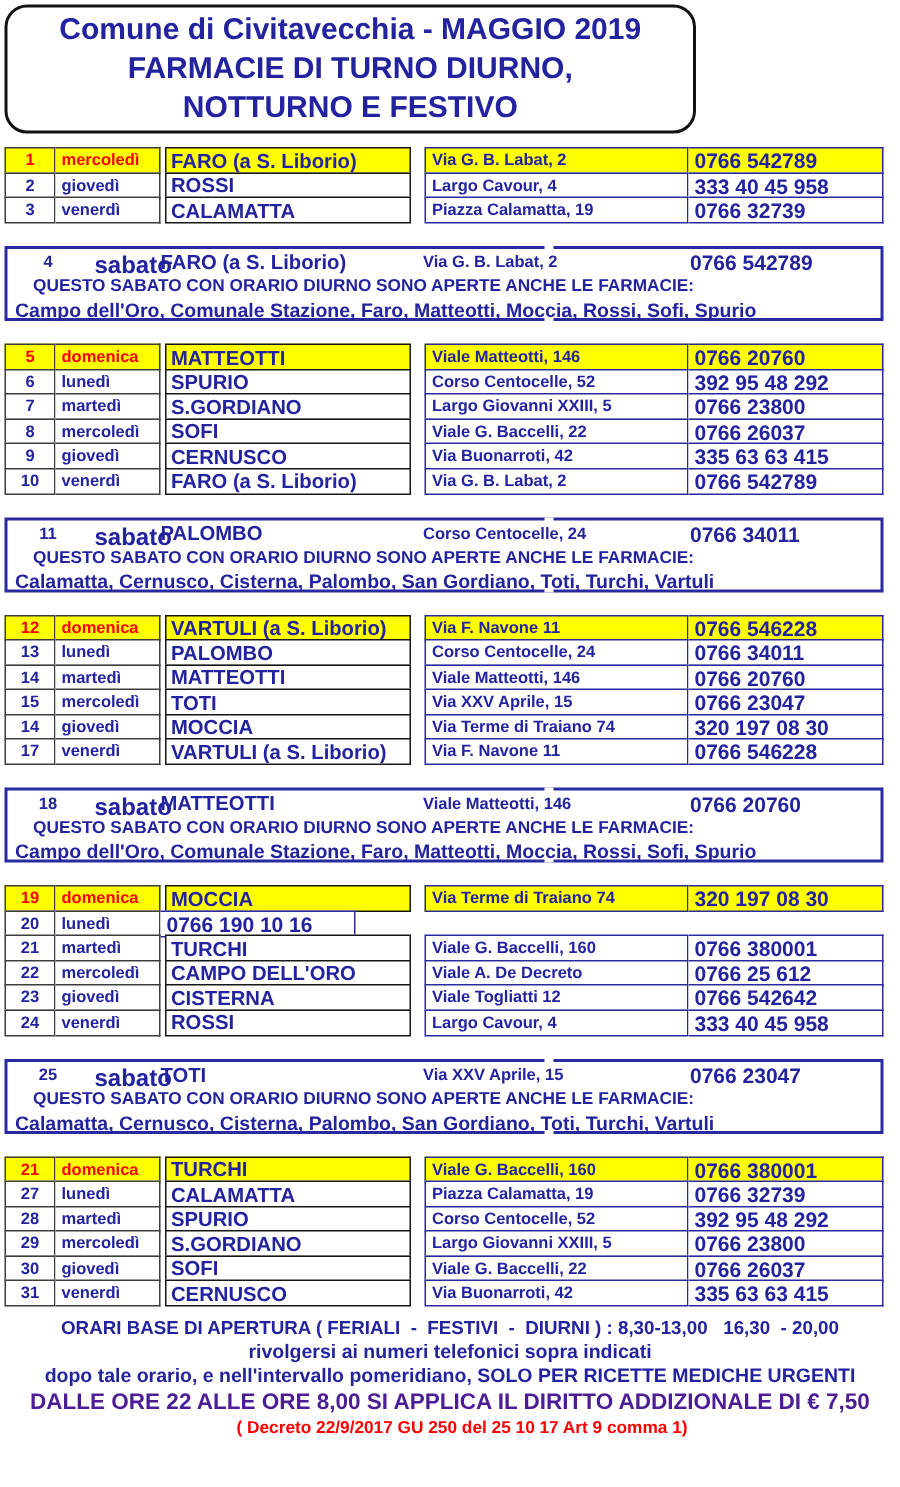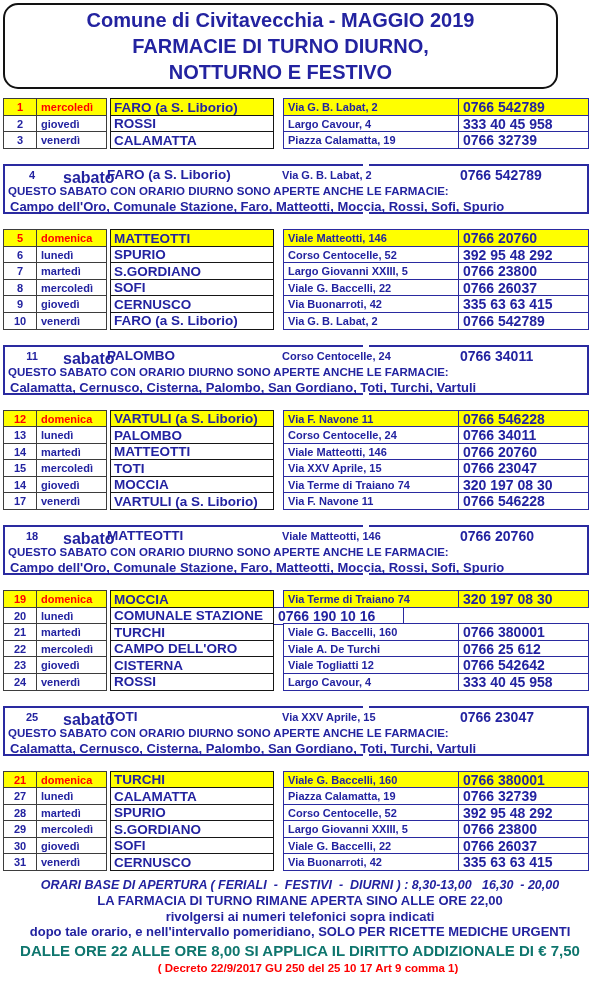--- a/index.html
+++ b/index.html
@@ -5,21 +5,21 @@
   * { box-sizing: border-box; margin: 0; padding: 0; }
   html, body { width: 600px; height: 991px; }
   body {
     background: #ffffff;
     font-family: "Liberation Sans", sans-serif;
     font-weight: 700;
     color: #2323a0;
     overflow: hidden;
   }
   .header-box {
-    width: 555px;
+    width: 461px;
     margin: 3px 0 0 3px;
     height: 86px;
     border: 2.5px solid #121212;
     border-radius: 15px;
     display: flex;
     flex-direction: column;
     justify-content: center;
     text-align: center;
   }
   .header-line { font-size: 20px; line-height: 26px; color: #2323a0; white-space: pre; }
@@ -53,28 +53,28 @@
     background: #ffffff; z-index: 1;
   }
   .sat-inner { position: relative; z-index: 2; height: 100%; }
   .sat-info { position: relative; height: 16px; margin-top: 1px; }
   .sat-info span { position: absolute; white-space: nowrap; color: #2323a0; }
   .si-num   { left: 12px; width: 30px; text-align: center; font-size: 11px; top: 2px; }
   .si-dow   { left: 58px; font-size: 16px; top: 2px; }
   .si-name  { left: 102px; font-size: 13.5px; top: 0; }
   .si-addr  { left: 277px; font-size: 11px; top: 2px; }
   .si-phone { left: 455px; font-size: 14px; top: 0; }
-  .sat-note { font-size: 11.5px; padding-left: 3px; margin-top: 2px; white-space: nowrap; }
+  .sat-note { font-size: 11.5px; padding-left: 17px; margin-top: 2px; white-space: nowrap; }
   .sat-list { font-size: 13px; padding-left: 5px; margin-top: 2px; white-space: nowrap; }
 
   
   .footer { text-align: center; margin-top: 6px; }
   .f-line  { font-size: 13px; line-height: 15.5px; color: #2323a0; white-space: pre; }
-  .f-line.orari { font-size: 12.5px; line-height: 16px; font-style: italic; }
-  .f-alert { font-size: 15px; line-height: 21px; color: #0f766e; white-space: pre; }
+  .f-line.orari { font-size: 12.5px; line-height: 16px; }
+  .f-alert { font-size: 15px; line-height: 21px; color: #4c1d95; white-space: pre; }
   .f-decree{ font-size: 11.5px; line-height: 15px; color: #fe0000; white-space: pre; margin-left: 16px; }
 </style>
 </head>
 <body>
 
 <div class="header-box">
   <div class="header-line">Comune di Civitavecchia - MAGGIO 2019</div>
   <div class="header-line">FARMACIE DI TURNO DIURNO,</div>
   <div class="header-line">NOTTURNO E FESTIVO</div>
 </div>
@@ -237,35 +237,34 @@
       <div class="day-row hl">
         <div class="cell c-num">19</div>
         <div class="cell c-dow">domenica</div>
         <div class="cell c-name">MOCCIA</div>
         <div class="cell c-addr">Via Terme di Traiano 74</div>
         <div class="cell c-phone">320 197 08 30</div>
       </div>
       <div class="day-row">
         <div class="cell c-num">20</div>
         <div class="cell c-dow">lunedì</div>
-        <div class="cell c-name">COMUNALE STAZIONE</div>
         <div class="cell c-phone">0766 190 10 16</div>
       </div>
       <div class="day-row">
         <div class="cell c-num">21</div>
         <div class="cell c-dow">martedì</div>
         <div class="cell c-name">TURCHI</div>
         <div class="cell c-addr">Viale G. Baccelli, 160</div>
         <div class="cell c-phone">0766 380001</div>
       </div>
       <div class="day-row">
         <div class="cell c-num">22</div>
         <div class="cell c-dow">mercoledì</div>
         <div class="cell c-name">CAMPO DELL'ORO</div>
-        <div class="cell c-addr">Viale A. De Turchi</div>
+        <div class="cell c-addr">Viale A. De Decreto</div>
         <div class="cell c-phone">0766 25 612</div>
       </div>
       <div class="day-row">
         <div class="cell c-num">23</div>
         <div class="cell c-dow">giovedì</div>
         <div class="cell c-name">CISTERNA</div>
         <div class="cell c-addr">Viale Togliatti 12</div>
         <div class="cell c-phone">0766 542642</div>
       </div>
       <div class="day-row">
@@ -331,18 +330,17 @@
         <div class="cell c-dow">venerdì</div>
         <div class="cell c-name">CERNUSCO</div>
         <div class="cell c-addr">Via Buonarroti, 42</div>
         <div class="cell c-phone">335 63 63 415</div>
       </div>
     </div>
   </div>
 
 <div class="footer">
   <div class="f-line orari">ORARI BASE DI APERTURA ( FERIALI  -  FESTIVI  -  DIURNI ) : 8,30-13,00   16,30  - 20,00</div>
-  <div class="f-line">LA FARMACIA DI TURNO RIMANE APERTA SINO ALLE ORE 22,00</div>
   <div class="f-line">rivolgersi ai numeri telefonici sopra indicati</div>
   <div class="f-line">dopo tale orario, e nell'intervallo pomeridiano, SOLO PER RICETTE MEDICHE URGENTI</div>
   <div class="f-alert">DALLE ORE 22 ALLE ORE 8,00 SI APPLICA IL DIRITTO ADDIZIONALE DI € 7,50</div>
   <div class="f-decree">( Decreto 22/9/2017 GU 250 del 25 10 17 Art 9 comma 1)</div>
 </div>
 
 </body></html>

